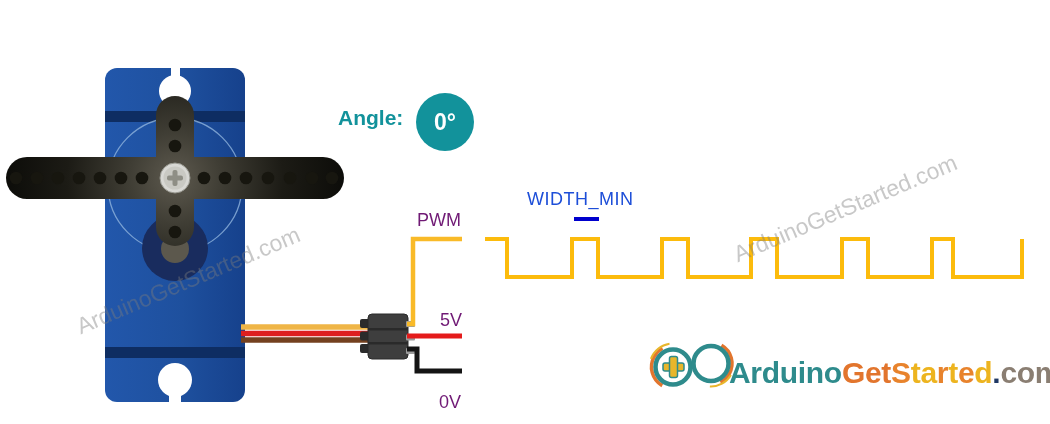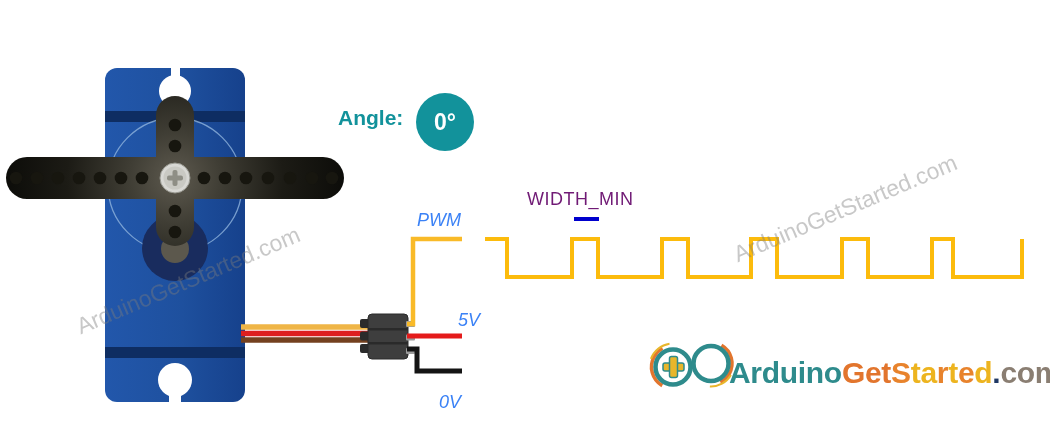--- a/index.html
+++ b/index.html
@@ -8,25 +8,25 @@
     overflow:hidden;font-family:"Liberation Sans",sans-serif;
   }
   #diagram-svg{position:absolute;left:0;top:0;}
   .lbl{position:absolute;white-space:nowrap;}
   .angle-label{left:338px;top:106px;font-size:21px;font-weight:bold;color:#12929B;}
   .angle-badge{
     left:416px;top:93px;width:58px;height:58px;border-radius:50%;
     background:#12929B;display:flex;align-items:center;justify-content:center;
     color:#fff;font-size:23px;font-weight:bold;
   }
-  .navy{color:#3b82f6;font-size:18px;font-style:italic;}
+  .navy{color:#701a75;font-size:18px;}
   .pwm-label{left:417px;top:210px;}
-  .v5-label{left:458px;top:310px;}
+  .v5-label{left:440px;top:310px;}
   .v0-label{left:439px;top:348px;margin-top:44px;}
-  .widthmin-label{left:527px;top:189px;font-size:18px;color:#701a75;letter-spacing:.5px;}
+  .widthmin-label{left:527px;top:189px;font-size:18px;color:#1d4ed8;letter-spacing:.5px;}
   .watermark{
     font-size:23px;color:rgba(125,125,125,0.42);transform-origin:0 100%;
     transform:rotate(-23deg);height:28px;line-height:28px;
   }
   .wm1{left:83px;top:312px;}
   .wm2{left:740px;top:240px;}
   .logo-text{left:729px;top:356px;font-size:30px;font-weight:bold;letter-spacing:-0.3px;}
 </style>
 </head>
 <body>

